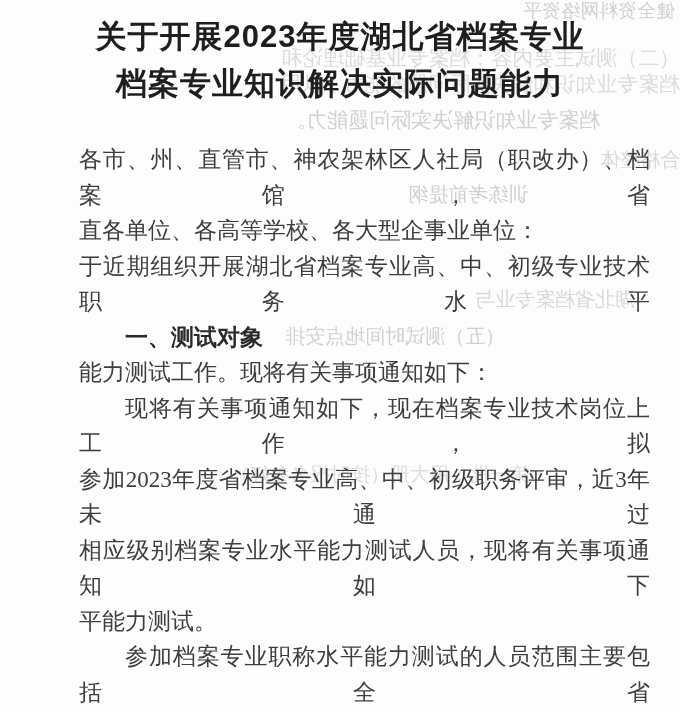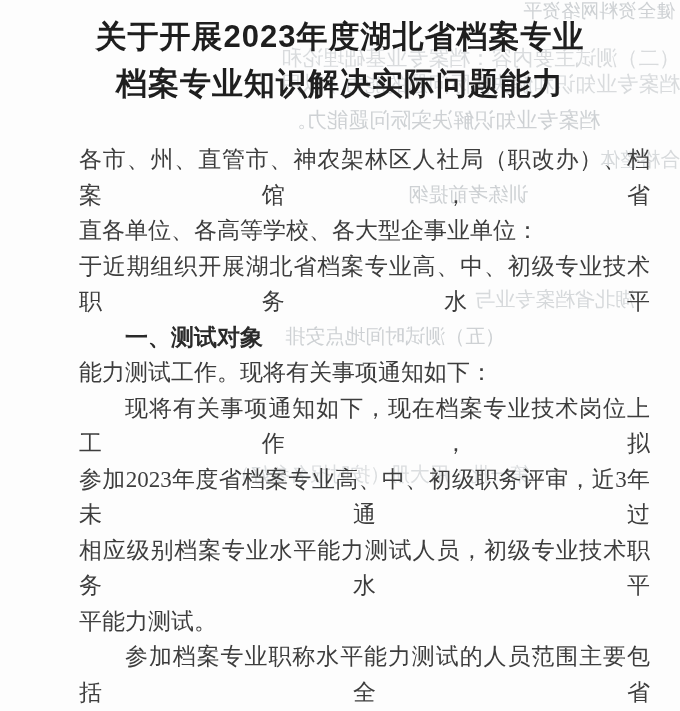--- a/index.html
+++ b/index.html
@@ -97,19 +97,19 @@
   </h1>
 
   <div class="doc-body">
     <div class="line just">各市、州、直管市、神农架林区人社局（职改办）、档案馆，省</div>
     <div class="line end">直各单位、各高等学校、各大型企事业单位：</div>
     <div class="line just">于近期组织开展湖北省档案专业高、中、初级专业技术职务水平</div>
     <div class="line ind end head">一、测试对象</div>
     <div class="line end">能力测试工作。现将有关事项通知如下：</div>
     <div class="line ind just">现将有关事项通知如下，现在档案专业技术岗位上工作，拟</div>
     <div class="line just">参加2023年度省档案专业高、中、初级职务评审，近3年未通过</div>
-    <div class="line just">相应级别档案专业水平能力测试人员，初级专业技术职务水平</div>
+    <div class="line just">相应级别档案专业水平能力测试人员，现将有关事项通知如下</div>
     <div class="line end">平能力测试。</div>
     <div class="line ind just">参加档案专业职称水平能力测试的人员范围主要包括全省</div>
 
   </div>
 
 </div>
 
 </body></html>

